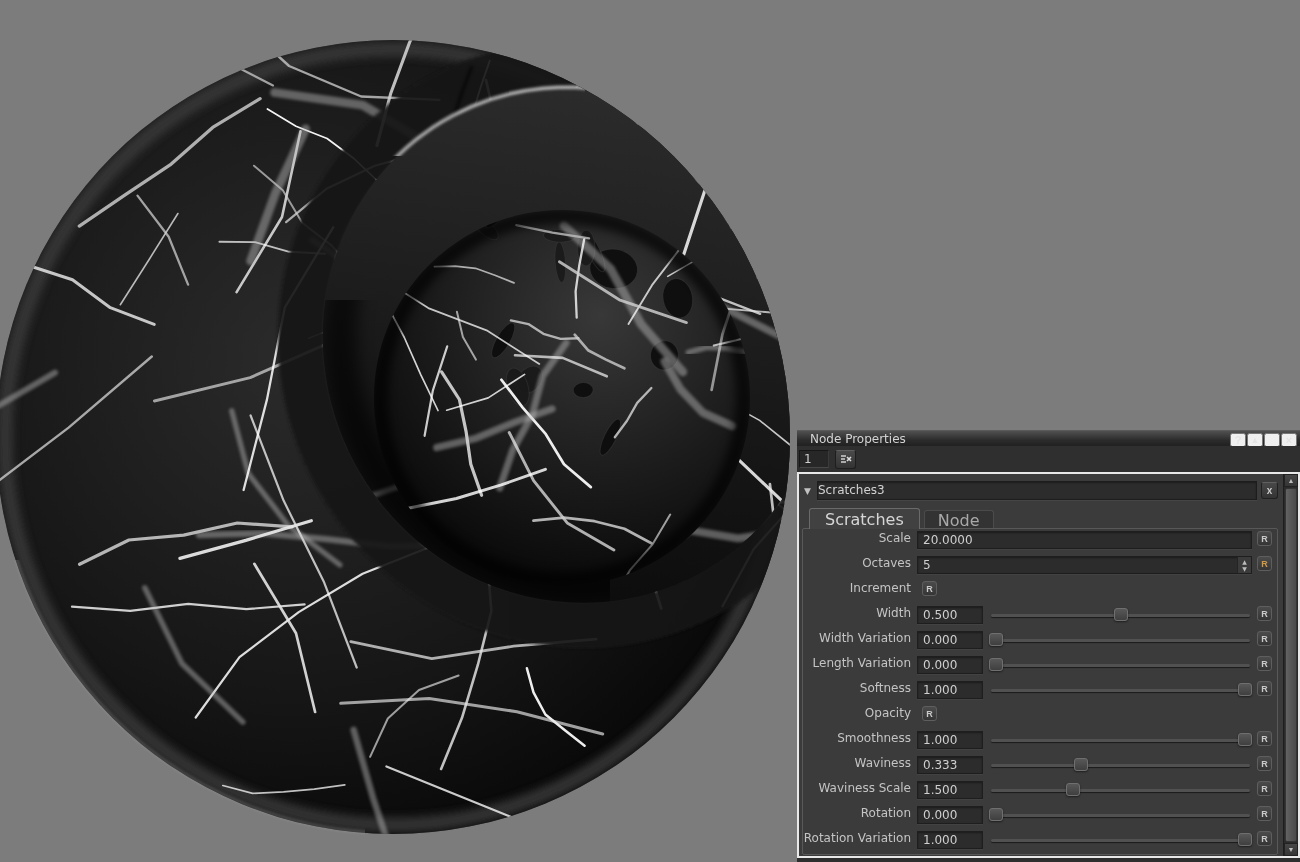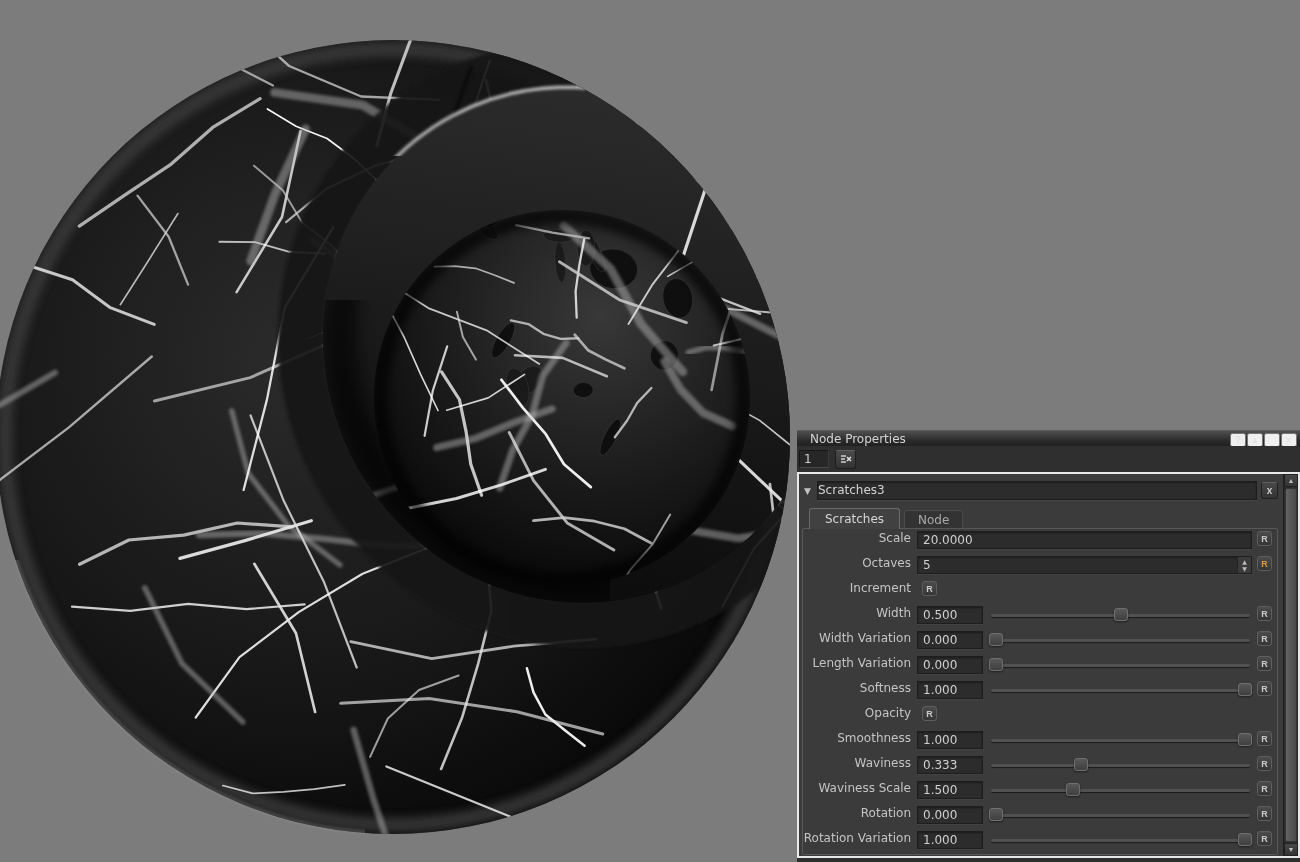--- a/index.html
+++ b/index.html
@@ -44,21 +44,21 @@
   .node-header{display:flex;align-items:center;height:21px;gap:4px;margin-top:1px;}
   .collapse{color:#c2c2c2;font-size:9px;width:11px;text-align:center;flex:none;}
   .name-field{flex:1;height:17px;background:#2c2c2c;border:1px solid #1d1d1d;
     box-shadow:0 1px 0 rgba(255,255,255,.05), inset 0 1px 2px rgba(0,0,0,.35);
     color:#d2d2d2;font-size:12px;line-height:17px;min-width:0;}
   .close-node{width:17px;height:17px;flex:none;background:linear-gradient(#484848,#343434);
     border:1px solid #202020;border-top-color:#606060;border-radius:3px;
     color:#cccccc;font-size:10px;font-weight:bold;display:flex;align-items:center;justify-content:center;padding:0;}
 
   .tabs{display:flex;align-items:flex-end;margin-top:7px;padding-left:7px;gap:4px;height:21px;}
-  .tab{font-size:12px;display:flex;align-items:center;justify-content:center;
+  .tab{font-size:16px;display:flex;align-items:center;justify-content:center;
     border:1px solid #4b4b4b;border-bottom:none;border-radius:3px 3px 0 0;box-sizing:border-box;}
   .tab.active{background:#414141;color:#d6d6d6;border-color:#6a6a6a;height:21px;padding:0 15px;position:relative;z-index:2;}
   .tab.inactive{background:#333333;color:#a9a9a9;height:19px;padding:8px 13px;}
 
   .page{position:relative;margin-top:-1px;height:327px;box-sizing:border-box;
     border:1px solid #585858;border-radius:2px;background:#3b3b3b;overflow:hidden;
     padding:2px 5px 0 0;}
 
   .row{display:flex;align-items:flex-start;height:25px;}
   .plabel{width:108px;flex:none;text-align:right;color:#c4c4c4;font-size:12px;

